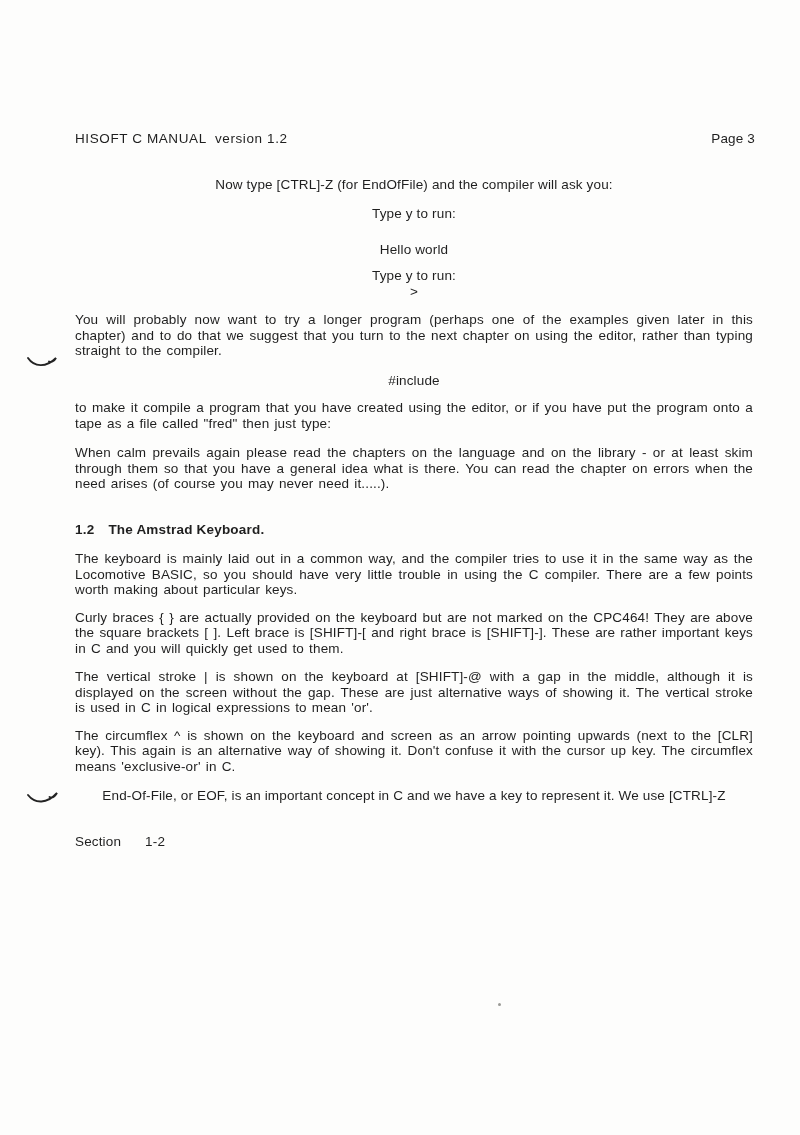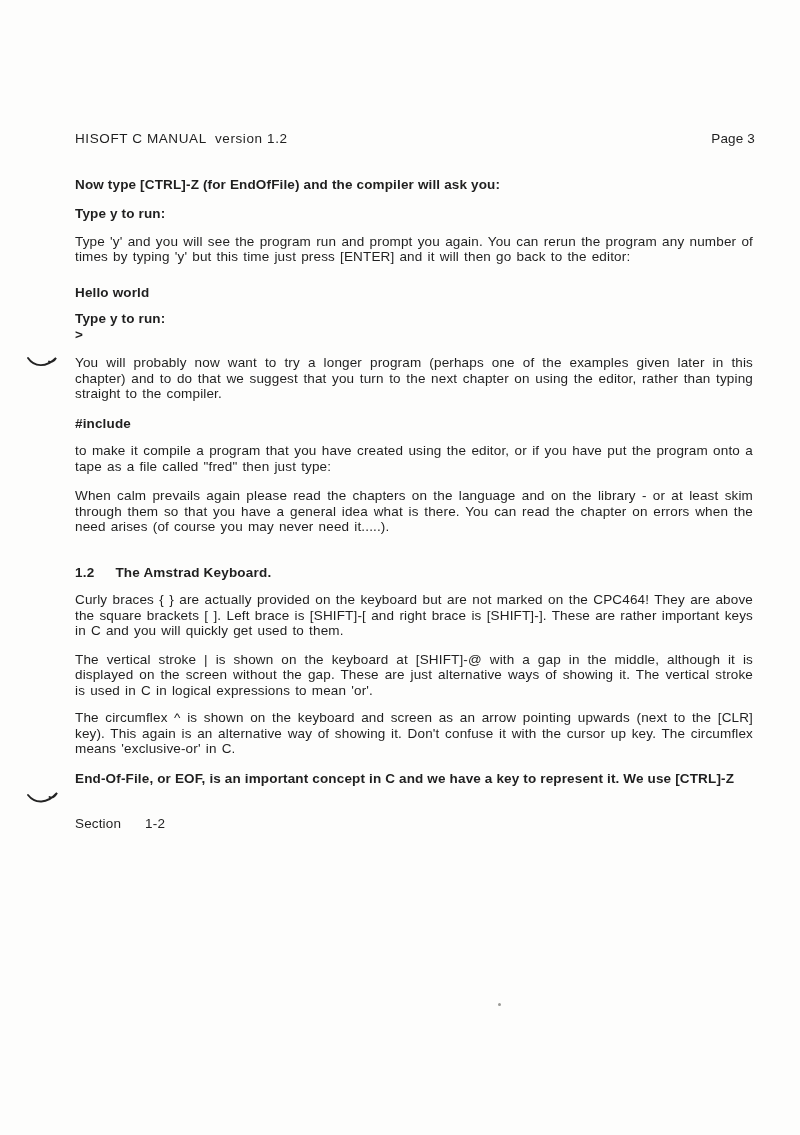--- a/index.html
+++ b/index.html
@@ -28,35 +28,35 @@
   .doc-header {
     margin-top: 131px;
     display: flex;
     justify-content: space-between;
     align-items: baseline;
     white-space: pre;
   }
   .doc-header .title { letter-spacing: 0.6px; }
   .doc-header .pagenum { margin-right: -2px; }
   .para { text-align: justify; word-spacing: 1.2px; }
-  .plain { text-align: left; font-weight: bold; }
+  .plain { text-align: center; }
   .preline { white-space: pre-line; }
   .nowrap { white-space: nowrap; }
   .mt30 { margin-top: 30px; }
   .mt20 { margin-top: 20px; }
   .mt14 { margin-top: 14px; }
   .mt13 { margin-top: 13px; }
   .mt12 { margin-top: 12px; }
   .mt11 { margin-top: 11px; }
   .section-heading {
     margin-top: 30px;
     font-weight: bold;
     letter-spacing: 0.2px;
   }
-  .section-heading .num { margin-right: 21px; }
+  .section-heading .num { margin-right: 14px; }
   .doc-footer {
     margin-top: 30px;
     display: flex;
     gap: 24px;
   }
   .margin-mark {
     position: absolute;
     left: 25px;
     width: 36px;
     height: 20px;
@@ -87,33 +87,33 @@
 
   <div class="content">
 
     <div class="doc-header">
       <span class="title">HISOFT C MANUAL  version 1.2</span>
       <span class="pagenum">Page 3</span>
     </div>
 
     <div class="plain mt30">Now type [CTRL]-Z (for EndOfFile) and the compiler will ask you:</div>
     <div class="plain mt14">Type y to run:</div>
-    <div class="para mt12">Type 'y' and you will see the program run and prompt you again.  You can rerun the program any number of times by typing 'y' but this time just press [ENTER] and it will then go back to the editor:</div>
     <div class="plain preline mt20">Hello  world</div>
     <div class="plain preline mt11">Type  y  to  run:
 &gt;</div>
     <div class="para mt13">You will probably now want to try a longer program (perhaps one of the examples given later in this chapter) and to do that we suggest that you turn to the next chapter on using the editor, rather than typing straight to the compiler.</div>
     <div class="plain mt14">#include</div>
     <div class="para mt12">to make it compile a program that you have created using the editor, or if you have put the program onto a tape as a file called "fred" then just type:</div>
     <div class="para mt14">When calm prevails again please read the chapters on the language and on the library - or at least skim through them so that you have a general idea what is there.  You can read the chapter on errors when the need arises (of course you may never need it.....).</div>
 
     <div class="section-heading">
       <span class="num">1.2</span><span>The Amstrad Keyboard.</span>
     </div>
 
+    <div class="para mt14">The keyboard is mainly laid out in a common way, and the compiler tries to use it in the same way as the Locomotive BASIC, so you should have very little trouble in using the C compiler.  There are a few points worth making about particular keys.</div>
     <div class="para mt12">Curly braces { } are actually provided on the keyboard but are not marked on the CPC464!  They are above the square brackets [ ].  Left brace is [SHIFT]-[ and right brace is [SHIFT]-].  These are rather important keys in C and you will quickly get used to them.</div>
     <div class="para mt13">The vertical stroke | is shown on the keyboard at [SHIFT]-@ with a gap in the middle, although it is displayed on the screen without the gap.  These are just alternative ways of showing it.  The vertical stroke is used in C in logical expressions to mean 'or'.</div>
     <div class="para mt12">The circumflex ^ is shown on the keyboard and screen as an arrow pointing upwards (next to the [CLR] key).  This again is an alternative way of showing it.  Don't confuse it with the cursor up key.  The circumflex means 'exclusive-or' in C.</div>
     <div class="plain nowrap mt14">End-Of-File, or EOF, is an important concept in C and we have a key to represent it.  We use [CTRL]-Z</div>
 
     <div class="doc-footer">
       <span>Section</span>
       <span>1-2</span>
     </div>
 

